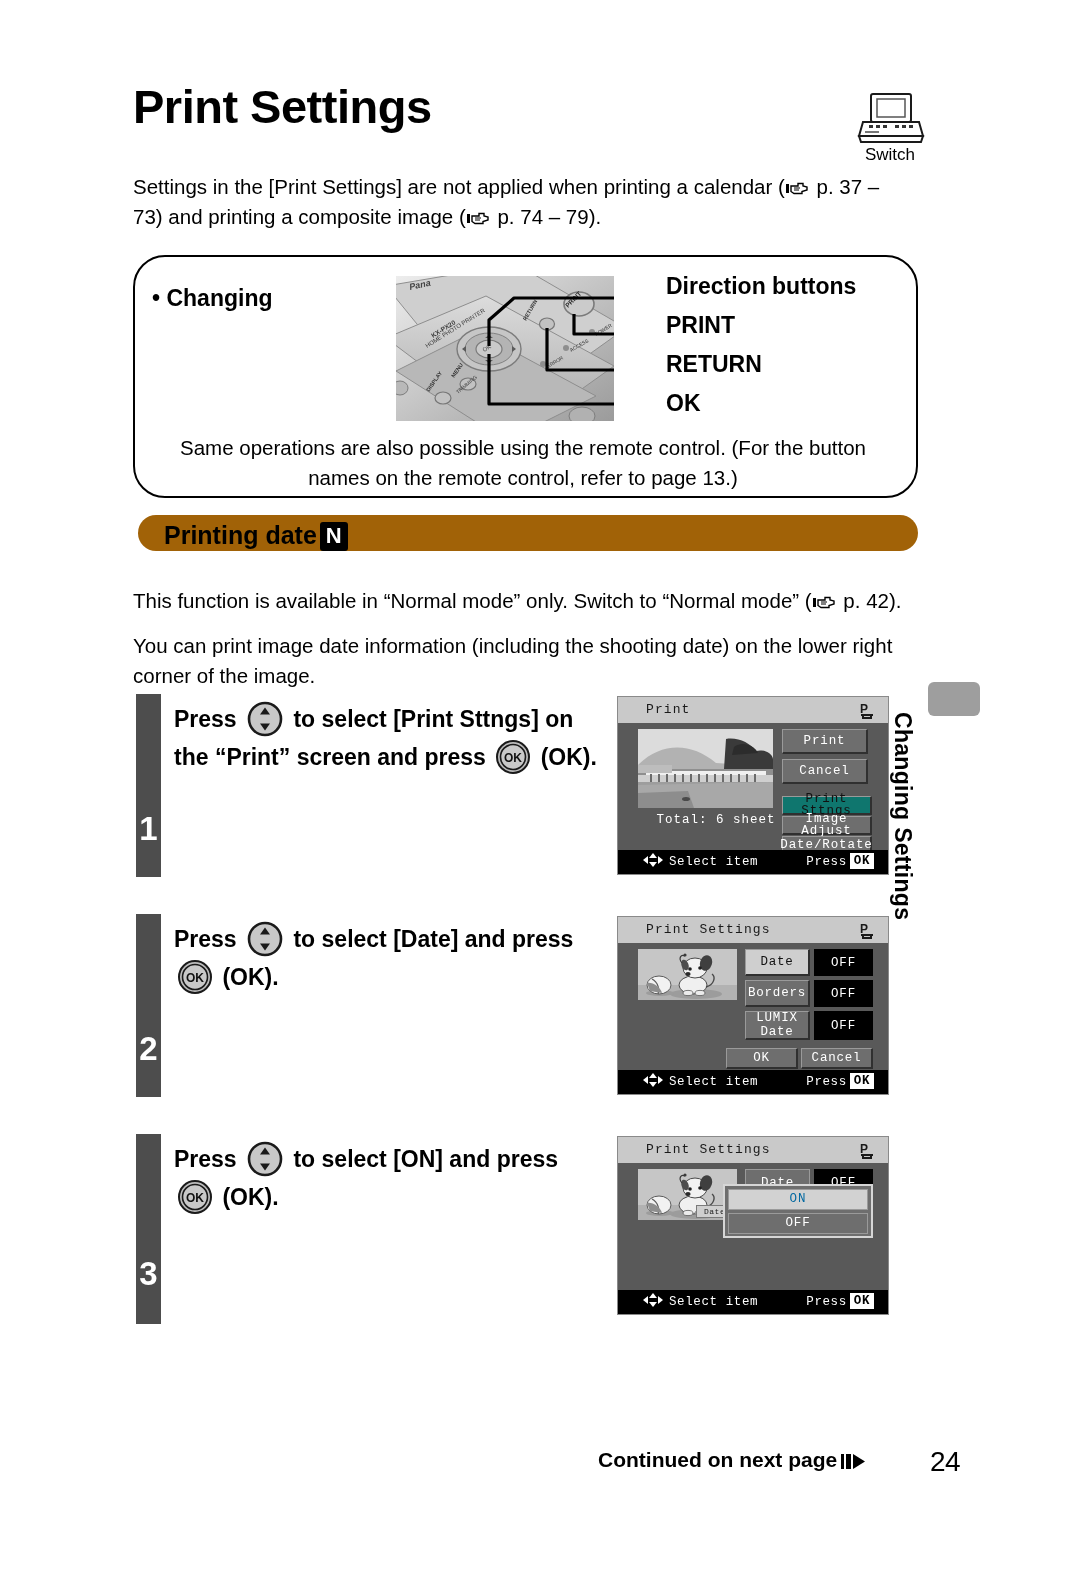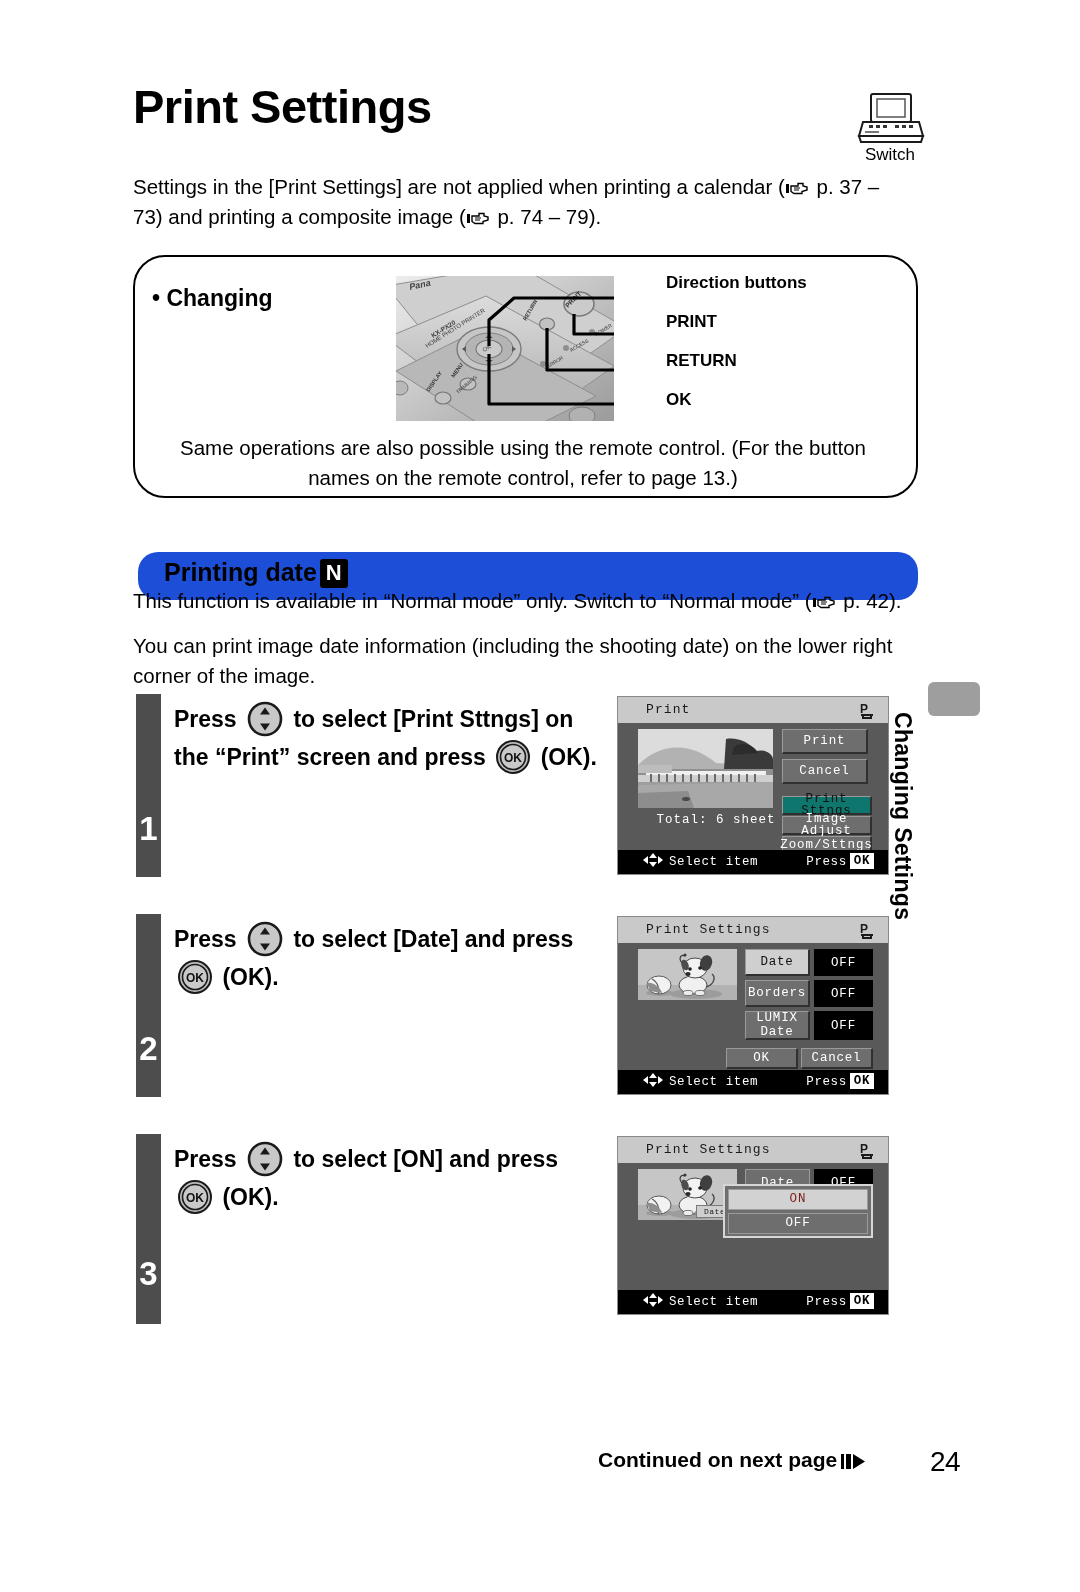--- a/index.html
+++ b/index.html
@@ -92,21 +92,21 @@
   }
   .callouts {
     position: absolute;
     left: 612px;
     top: 268px;
     width: 300px;
     height: 150px;
   }
   .callout {
     position: absolute;
-    font-size: 17px;
+    font-size: 23px;
     font-weight: bold;
     white-space: nowrap;
   }
   .c-dir  { left: 54px; top: 5px; }
   .c-prn  { left: 54px; top: 44px; }
   .c-ret  { left: 54px; top: 83px; }
   .c-ok   { left: 54px; top: 122px; }
 
   .note-foot {
     position: absolute;
@@ -115,24 +115,24 @@
     width: 750px;
     font-size: 20.5px;
     line-height: 1.45;
     text-align: center;
   }
 
   
   .sect-bar {
     position: absolute;
     left: 138px;
-    top: 552px;
+    top: 515px;
     width: 780px;
-    height: 48px;
-    background: #1d4ed8;
+    height: 36px;
+    background: #a16207;
     border-radius: 20px;
   }
   .sect-bar .txt {
     position: absolute;
     left: 26px;
     top: 6px;
     font-size: 25px;
     font-weight: bold;
     line-height: 28px;
   }
@@ -427,21 +427,21 @@
   }
   .lcd3 .opt {
     height: 21px;
     box-sizing: border-box;
     font-size: 12.5px;
     letter-spacing: 0.9px;
     text-align: center;
     line-height: 19px;
     border: 1px solid #9a9a9a;
   }
-  .lcd3 .opt.on  { background: #d2d2d2; color: #7f1d1d; margin-bottom: 3px; }
+  .lcd3 .opt.on  { background: #d2d2d2; color: #0369a1; margin-bottom: 3px; }
   .lcd3 .opt.off { background: #6e6e6e; color: #fff; }
 
   .lcd3 .date-tag {
     position: absolute;
     left: 58px;
     top: 36px;
     background: #cfcfcf;
     color: #1c1c1c;
     font-size: 8px;
     letter-spacing: 0.5px;
@@ -705,21 +705,21 @@
         <path d="M0 64 L50 62 L56 79 L0 79 Z" fill="#8d8d8d"></path>
         <ellipse cx="48" cy="70" rx="4" ry="2" fill="#4a4a4a"></ellipse>
         <rect x="0" y="36" width="34" height="8" fill="#bdbdbd"></rect>
       </svg>
     </div>
     <div class="lcd-total"><span>Total:</span> <span>6 sheet</span></div>
     <div class="lbtn b-print">Print</div>
     <div class="lbtn b-cancel">Cancel</div>
     <div class="lbtn b-pstn sel">Print Sttngs</div>
     <div class="lbtn b-iadj">Image Adjust</div>
-    <div class="lbtn b-zoom">Zoom/Sttngs</div>
+    <div class="lbtn b-zoom">Date/Rotate</div>
   </div>
   <div class="lcd-foot">
     <span class="left"><span class="arrows-glyph"><svg viewBox="0 0 26 14" width="26" height="14">
             <path d="M3 7 l5 -4 0 8 z" fill="#fff"></path>
             <path d="M23 7 l-5 -4 0 8 z" fill="#fff"></path>
             <path d="M13 0 l4 5 -8 0 z" fill="#fff"></path>
             <path d="M13 14 l4 -5 -8 0 z" fill="#fff"></path>
           </svg></span><span>Select item</span></span>
     <span class="right"><span>Press</span><span class="okchip">OK</span></span>
   </div>

